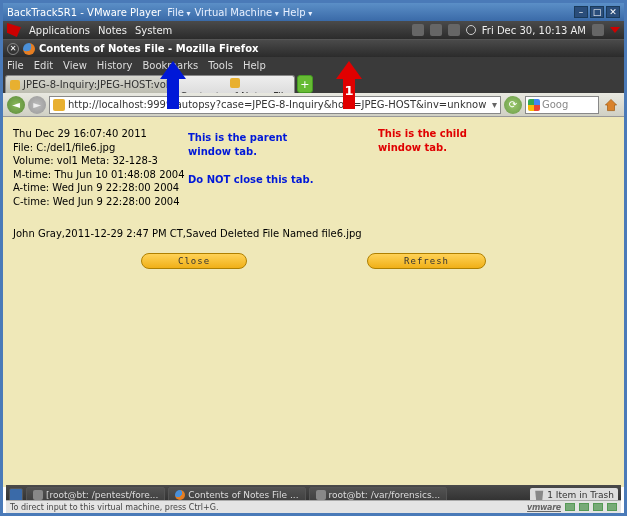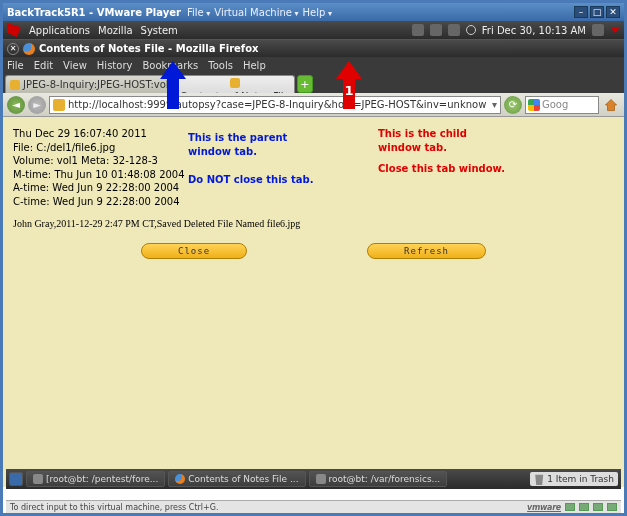--- a/index.html
+++ b/index.html
@@ -1,20 +1,20 @@
 <!DOCTYPE html>
 <html><head>
 <meta charset="utf-8">
 <style>
 * { box-sizing: border-box; margin: 0; padding: 0; font-family: "DejaVu Sans", Arial, sans-serif; }
 body { width: 627px; height: 516px; background: #fff; border: 3px solid #4a7ab8; position: relative; overflow: hidden; }
 
 
 .vmware-bar { background: linear-gradient(#5b8fc7,#3a6aa8); height: 18px; display: flex; align-items: center; padding: 0 4px; font-size: 10px; color: #fff; }
-.vmware-bar .title { flex: 0 0 auto; font-weight: bold; }
+.vmware-bar .title { flex: 0 0 auto; }
 .vmware-bar .menu { margin-left: 6px; display: flex; gap: 4px; color: #e8f0ff; }
 .vmware-bar .menu span::after { content: " ▾"; font-size: 8px; }
 .vmware-bar .spacer { flex: 1; }
 .vmware-bar .winbtns { display: flex; gap: 2px; }
 .vmware-bar .winbtns span { width: 14px; height: 12px; background: #2a4d7a; border: 1px solid #1a3a5a; display: inline-flex; align-items: center; justify-content: center; font-size: 9px; color:#fff; }
 
 
 .gnome-panel { background: linear-gradient(#4a4a4a,#2b2b2b); height: 18px; display: flex; align-items: center; padding: 0 4px; font-size: 10px; color: #eee; gap: 8px; }
 .gnome-panel .dragon { width: 14px; height: 14px; background: #c00; clip-path: polygon(0 0,100% 30%,70% 100%,0 70%); }
 .gnome-panel .right { margin-left: auto; display: flex; align-items: center; gap: 6px; }
@@ -48,39 +48,39 @@
 .url .favicon { width:12px; height:12px; background:#e8b030; border-radius:2px; margin-right:3px; flex-shrink:0; }
 .url-text { flex:1; overflow:hidden; white-space:nowrap; color:#333; }
 .searchbox { width: 74px; background:#fff; border:1px solid #888; height:18px; display:flex; align-items:center; padding:0 2px; gap:2px; }
 .searchbox .g { width:12px; height:12px; background: conic-gradient(#4285f4 0 25%,#ea4335 0 50%,#fbbc05 0 75%,#34a853 0); border-radius:2px; }
 .home { width:18px; height:18px; display:inline-flex; align-items:center; justify-content:center; }
 .home svg { width:14px; height:14px; }
 
 
 .content { position: relative; background: #efe8b8; height: 370px; padding: 10px 10px; font-size: 10px; color: #000; }
 .meta { line-height: 1.35; }
-.logline { margin-top: 10px; font-family: Liberation Serif, serif; }
+.logline { margin-top: 20px; }
 .btnrow { display:flex; gap: 120px; justify-content:center; margin-top: 14px; }
 .autopsy-btn { background: linear-gradient(#ffd257,#f0b018); border:1px solid #b08000; border-radius:10px; padding: 2px 36px; font-size: 9px; letter-spacing:1px; color:#333; font-family: monospace; }
 
 
 .arrow { position:absolute; width: 26px; height: 56px; }
 .arrow .head { width:0; height:0; border-left:13px solid transparent; border-right:13px solid transparent; }
 .arrow .shaft { width:12px; height:30px; margin:0 auto; }
 .arrow.blue .head { border-bottom:18px solid #0018d8; }
 .arrow.blue .shaft { background:#0018d8; }
 .arrow.red .head { border-bottom:18px solid #e00000; }
 .arrow.red .shaft { background:#e00000; }
 .arrow .num { position:absolute; top:22px; left:0; right:0; text-align:center; color:#fff; font-weight:bold; font-size:13px; }
 .callout { position:absolute; font-size:10px; font-weight:bold; line-height:1.35; }
 .callout.blue { color:#0018d8; }
 .callout.red { color:#e00000; }
 
 
-.gnome-bottom { position:absolute; left:3px; right:3px; bottom:24px; height:20px; background: linear-gradient(#4a4a4a,#2b2b2b); display:flex; align-items:center; padding:0 3px; font-size:9px; color:#ddd; gap:3px; }
+.gnome-bottom { position:absolute; left:3px; right:3px; bottom:8px; height:20px; background: linear-gradient(#4a4a4a,#2b2b2b); display:flex; align-items:center; padding:0 3px; font-size:9px; color:#ddd; gap:3px; }
 .task { background: rgba(255,255,255,.07); border:1px solid #555; border-radius:2px; padding: 1px 6px; display:flex; align-items:center; gap:3px; height:16px; white-space:nowrap; overflow:hidden; }
 .task .ticon { width:10px; height:10px; background:#888; border-radius:2px; }
 .task.ff .ticon { background: radial-gradient(circle at 30% 30%, #4a90d9 40%, #e67e22 42%); border-radius:50%; }
 .gnome-bottom .spacer { flex:1; }
 .trash { display:flex; align-items:center; gap:3px; background:#ddd; color:#333; border-radius:2px; padding:1px 4px; }
 .trash .tcan { width:10px; height:12px; background:#888; clip-path: polygon(10% 15%,90% 15%,80% 100%,20% 100%); }
 .showdesk { width:14px; height:14px; background:#3a6aa8; border:1px solid #555; border-radius:2px; }
 
 
 .vmware-foot { position:absolute; left:3px; right:3px; bottom:0; height:13px; background:#e4e4e4; border-top:1px solid #aaa; font-size:8px; color:#444; display:flex; align-items:center; padding:0 4px;justify-content:space-between; }
@@ -101,21 +101,21 @@
   <span class="winbtns">
     <span>–</span>
     <span>□</span>
     <span>✕</span>
   </span>
 </div>
 
 <div class="gnome-panel">
   <span class="dragon"></span>
   <span>Applications</span>
-  <span>Mozilla</span>
+  <span>Notes</span>
   <span>System</span>
   <span class="right">
     <span class="tray-icon"></span>
     <span class="tray-icon"></span>
     <span class="tray-icon"></span>
     <span class="clock-icon"></span>
     <span>Fri Dec 30, 10:13 AM</span>
     <span class="tray-icon"></span>
     <span class="power-icon"></span>
   </span>
@@ -197,21 +197,20 @@
   </div>
 
   <div class="arrow red" style="left:333px; top:-56px">
     <div class="head"></div>
       <div class="shaft"></div>
     <div class="num">1</div>
   </div>
   <div class="callout red" style="left:375px; top:10px">
     <div>This is the child</div>
     <div>window tab.</div>
-    <div style="margin-top:8px">Close this tab window.</div>
   </div>
 </div>
 
 <div class="gnome-bottom">
   <span class="showdesk"></span>
   <div class="task">
     <span class="ticon"></span>
     <span>[root@bt: /pentest/fore...</span>
   </div>
   <div class="task ff">

